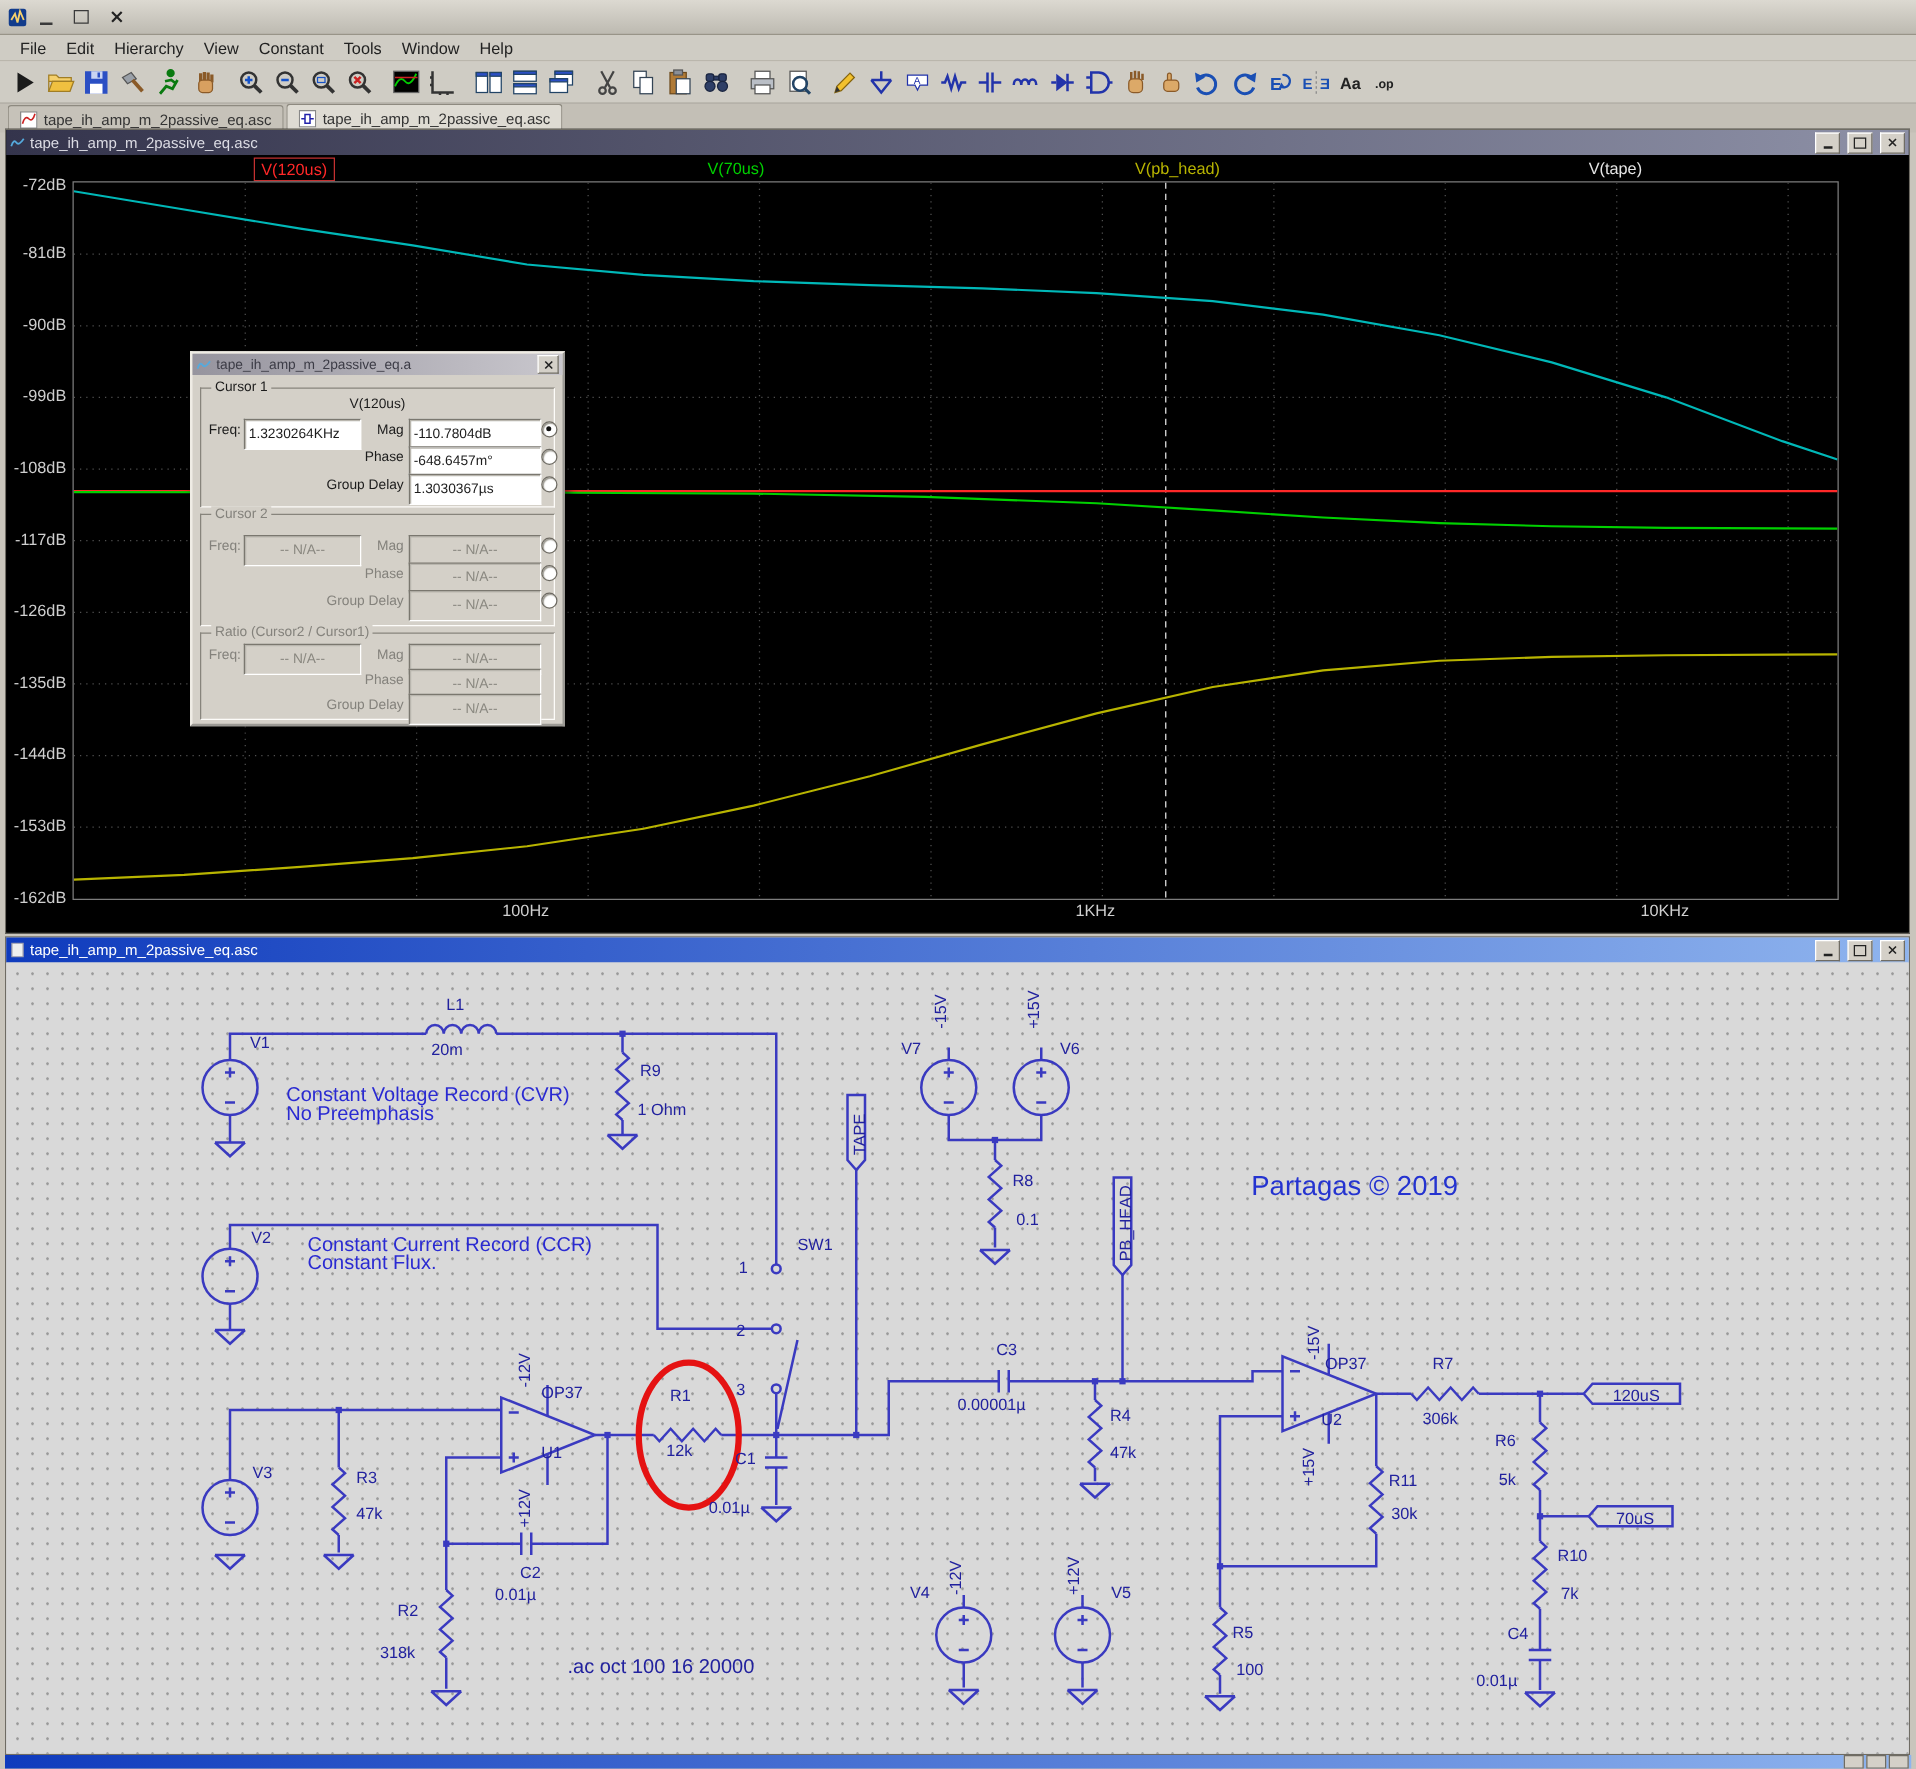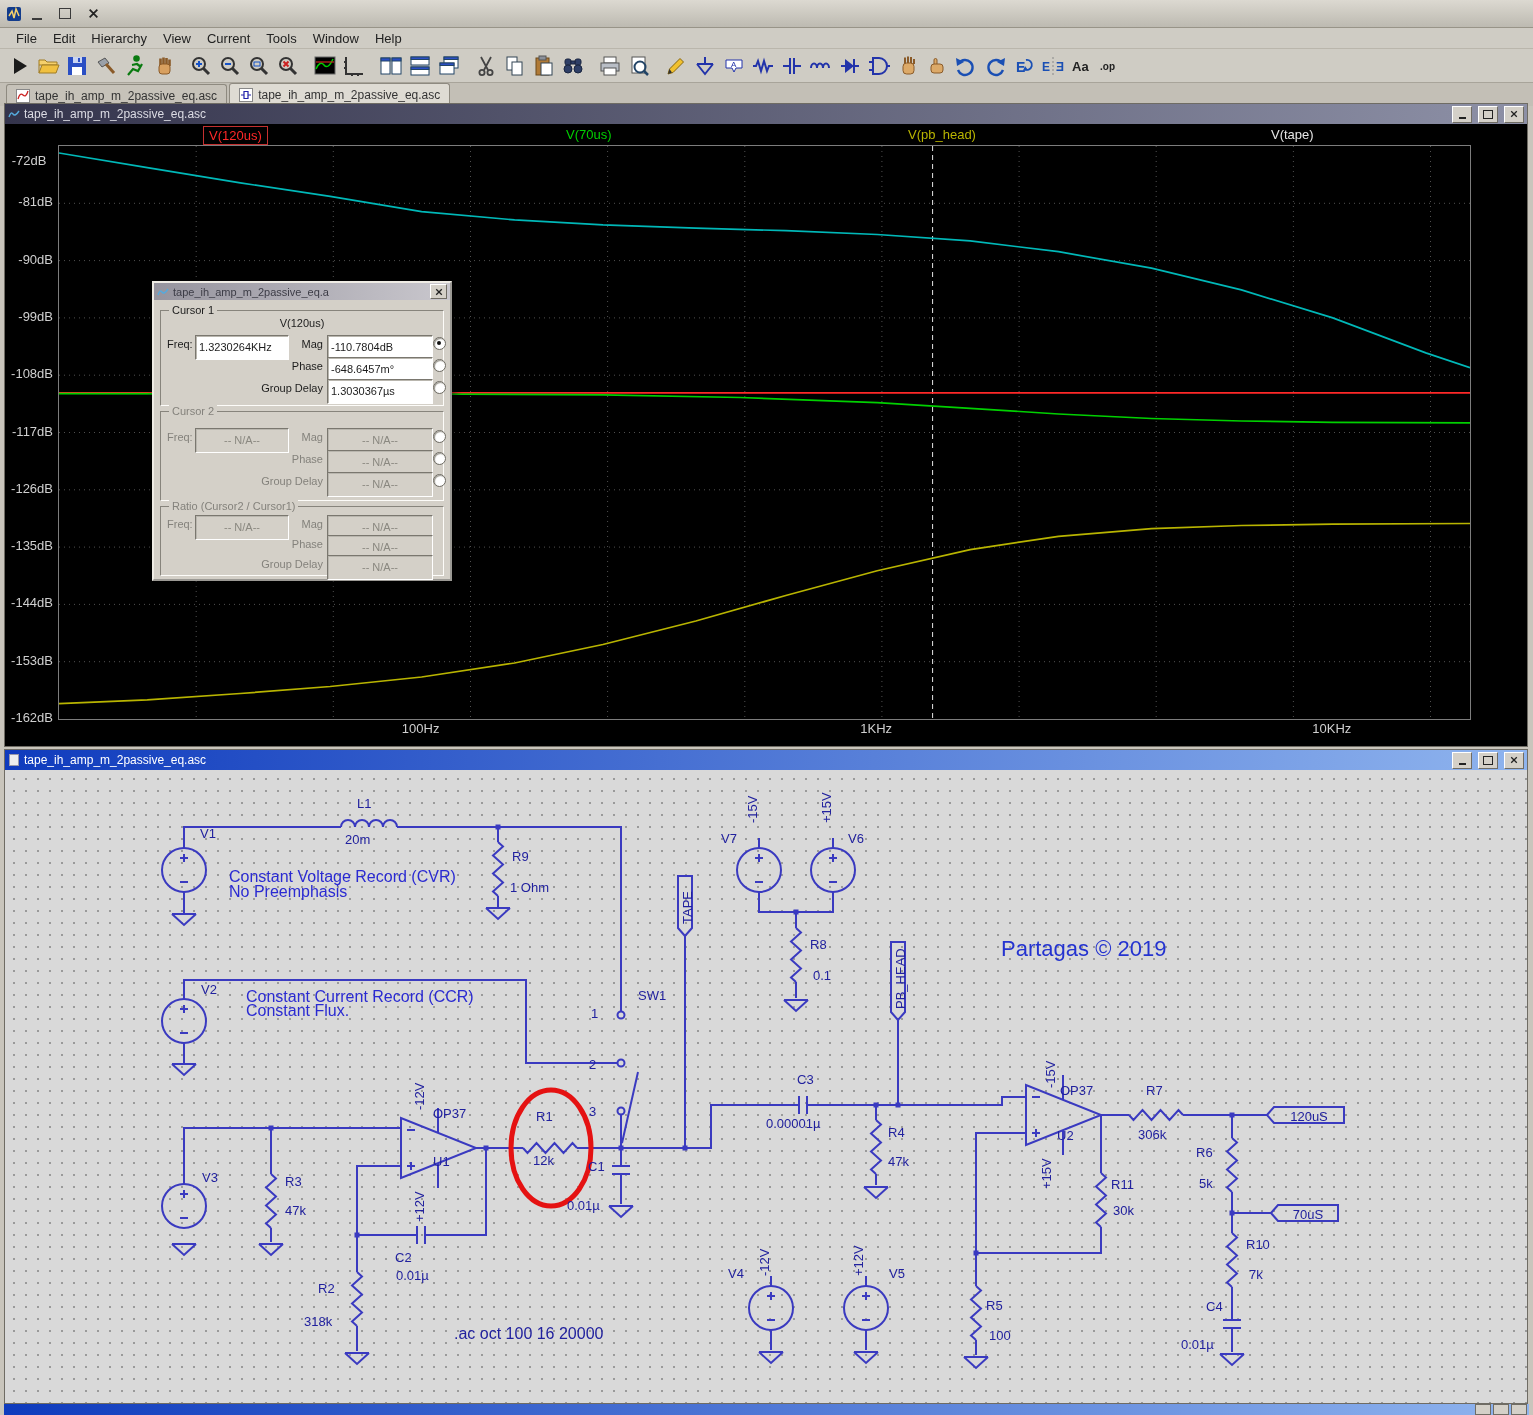--- a/index.html
+++ b/index.html
@@ -297,21 +297,21 @@
           <use href="#i-x"></use>
         </svg>
       </span>
   </div>
 
   <div class="menubar">
     <span class="menu-item">File</span>
     <span class="menu-item">Edit</span>
     <span class="menu-item">Hierarchy</span>
     <span class="menu-item">View</span>
-    <span class="menu-item">Current</span>
+    <span class="menu-item">Constant</span>
     <span class="menu-item">Tools</span>
     <span class="menu-item">Window</span>
     <span class="menu-item">Help</span>
   </div>
 
   <div class="toolbar">
     <span class="tbtn">
         <svg width="24" height="24">
           <use href="#i-run"></use>
         </svg>
@@ -538,21 +538,21 @@
         </span>
     </div>
     <div class="plot-content">
       <div id="legend">
           <div class="legend-item selected" style="left: 198px; color: rgb(255, 40, 40);">V(120us)</div>
           <div class="legend-item" style="left: 556px; color: rgb(0, 208, 0);">V(70us)</div>
           <div class="legend-item" style="left: 898px; color: rgb(184, 180, 0);">V(pb_head)</div>
           <div class="legend-item" style="left: 1261px; color: #e5e5e5;">V(tape)</div>
         </div>
       <div id="y-ticks">
-          <div class="ytick" style="top: 29px; text-align: center;">-72dB</div>
+          <div class="ytick" style="top: 16px;">-72dB</div>
           <div class="ytick" style="top: 70.3px;">-81dB</div>
           <div class="ytick" style="top: 127.6px;">-90dB</div>
           <div class="ytick" style="top: 184.9px;">-99dB</div>
           <div class="ytick" style="top: 242.2px;">-108dB</div>
           <div class="ytick" style="top: 299.5px;">-117dB</div>
           <div class="ytick" style="top: 356.8px;">-126dB</div>
           <div class="ytick" style="top: 414.1px;">-135dB</div>
           <div class="ytick" style="top: 471.4px;">-144dB</div>
           <div class="ytick" style="top: 528.7px;">-153dB</div>
           <div class="ytick" style="top: 586px;">-162dB</div>
@@ -812,21 +812,21 @@
         <span class="sl" style="left:805px;top:161px">R8</span>
         <span class="sl" style="left:808px;top:192px">0.1</span>
         <span class="big" style="left:996px;top:160px">Partagas © 2019</span>
         <span class="sl" style="left:428px;top:330px">OP37</span>
         <span class="sl" style="left:428px;top:378px">U1</span>
         <span class="rot" style="left:407px;top:334px">-12V</span>
         <span class="rot" style="left:407px;top:446px">+12V</span>
         <span class="sl" style="left:197px;top:394px">V3</span>
         <span class="sl" style="left:280px;top:398px">R3</span>
         <span class="sl" style="left:280px;top:427px">47k</span>
-        <span class="sl" style="left:390px;top:474px">C2</span>
+        <span class="sl" style="left:411px;top:474px">C2</span>
         <span class="sl" style="left:391px;top:492px">0.01µ</span>
         <span class="sl" style="left:313px;top:505px">R2</span>
         <span class="sl" style="left:299px;top:538px">318k</span>
         <span class="sl" style="left:531px;top:333px">R1</span>
         <span class="sl" style="left:528px;top:377px">12k</span>
         <span class="sl" style="left:583px;top:383px">C1</span>
         <span class="sl" style="left:562px;top:422px">0.01µ</span>
         <span class="sl" style="left:792px;top:296px">C3</span>
         <span class="sl" style="left:761px;top:340px">0.00001µ</span>
         <span class="sl" style="left:883px;top:349px">R4</span>

